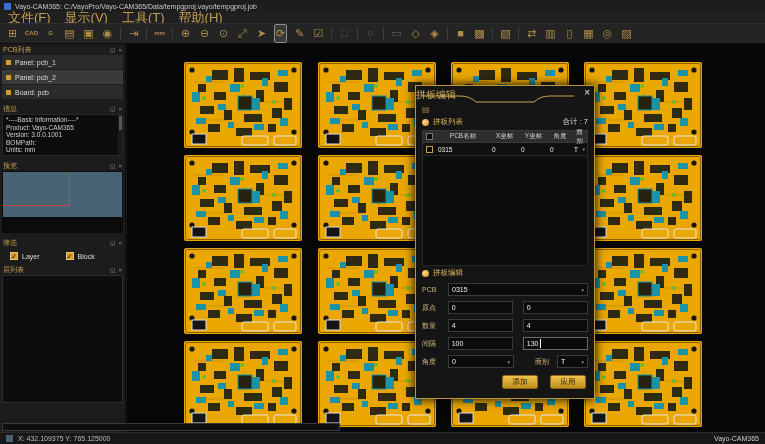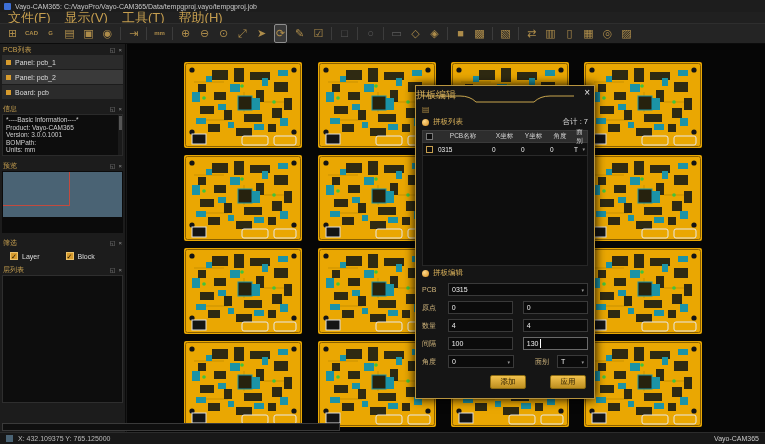--- a/index.html
+++ b/index.html
@@ -71,21 +71,21 @@
   .fld{height:13px;background:#0b0b0b;border:1px solid #3a3a3a;color:#eee;display:flex;align-items:center;padding:0 3px;font-size:7px}
   .fld.half{width:66px;margin-right:10px}
   .fld.half2{width:66px;margin-right:0}
   .fld.wide{flex:1}
   .fld.foc{border-color:#6a6a6a}
   .dd{position:relative}
   .dd::after{content:"▾";position:absolute;right:3px;top:3px;color:#999;font-size:5px}
   .dd.half{width:66px}
   .dd.sm{width:44px}
   .caret{width:1px;height:9px;background:#fff;margin-left:1px;display:inline-block}
-  .btnrow{display:flex;justify-content:flex-end;gap:24px;margin-top:7px;padding-right:2px}
+  .btnrow{display:flex;justify-content:flex-end;gap:12px;margin-top:7px;padding-right:2px}
   .gbtn{width:36px;height:14px;background:linear-gradient(#f2c24e,#bd8e1f);border:1px solid #8a6a12;border-radius:2px;color:#2e2000;font-size:7.5px;text-align:center}
 
   
   .statusbar{position:absolute;left:0;right:0;bottom:0;height:12px;background:#181818;border-top:1px solid #2c2c2c;display:flex;align-items:center;gap:5px;padding:0 6px;font-size:7px;color:#bbb;z-index:12}
   .statusbar .right{margin-left:auto;color:#c9c9c9}
   .sico{width:7px;height:7px;background:#4a6374}
 </style>
 </head>
 <body>
 

